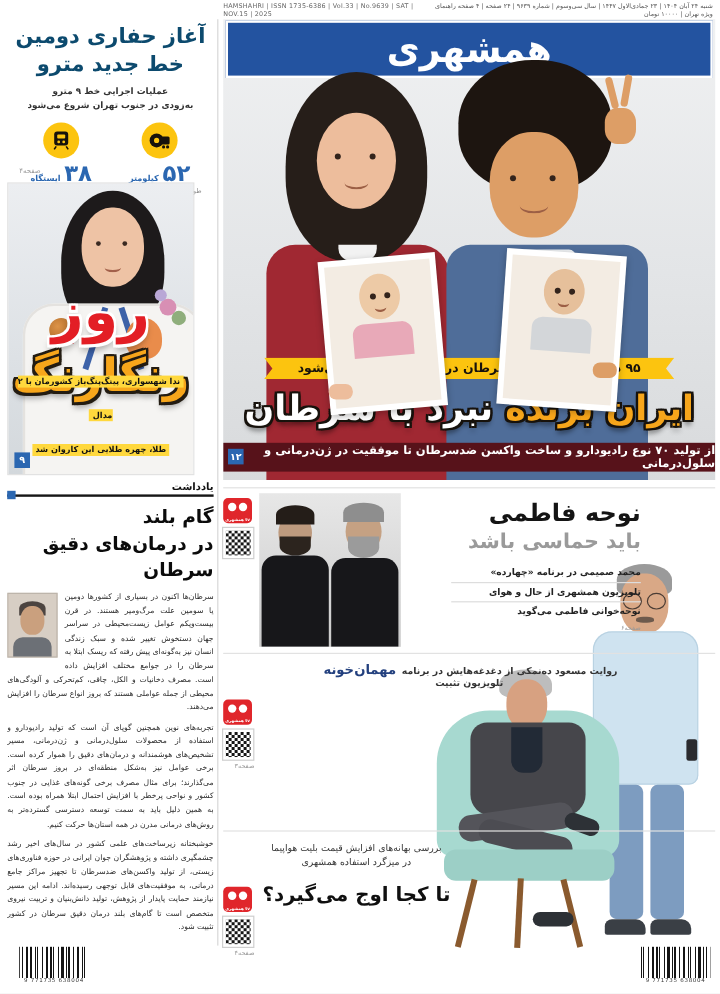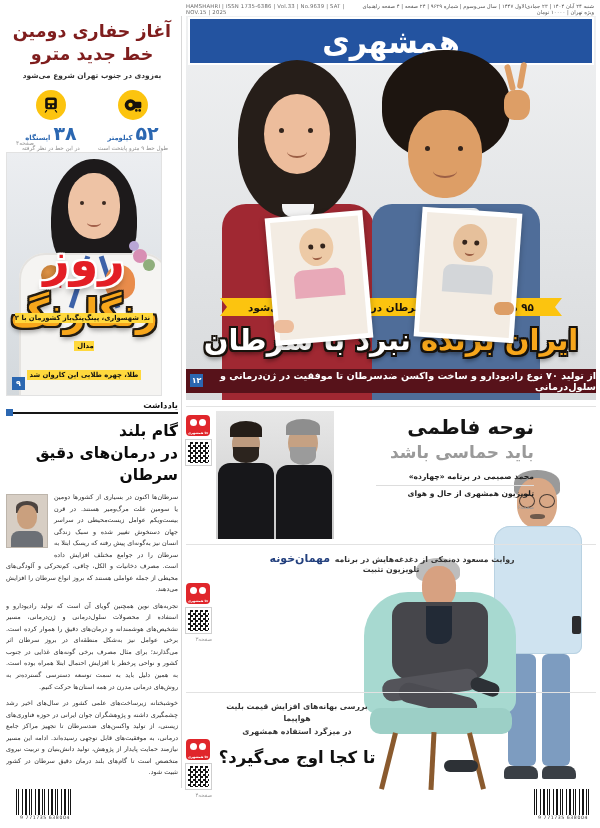--- a/index.html
+++ b/index.html
@@ -7,21 +7,21 @@
         font-family:"DejaVu Sans",sans-serif;-webkit-font-smoothing:antialiased;}
   
   .mast{position:absolute;top:3px;left:186px;right:6px;height:11px;display:flex;justify-content:space-between;align-items:center;z-index:6;}
   .mast-latin{font-size:5.3px;color:#666;letter-spacing:.2px;direction:ltr;}
   .mast-fa{font-size:5.3px;color:#555;direction:rtl;}
   
   .vline{position:absolute;top:16px;bottom:40px;left:181px;width:1px;background:#d8d8d8;z-index:0;}
   
   .leftcol{position:absolute;top:16px;left:6px;width:172px;height:804px;z-index:2;}
   .metro{position:absolute;top:0;left:0;right:0;height:132px;text-align:center;direction:rtl;}
-  .metro-title{font-size:17.5px;font-weight:bold;color:#7f1d1d;line-height:1.32;padding-top:4px;}
+  .metro-title{font-size:17.5px;font-weight:bold;color:#0c4a6e;line-height:1.32;padding-top:4px;}
   .metro-sub{margin-top:4px;font-size:7.4px;font-weight:bold;color:#333;line-height:1.6;}
   .metro-stats{display:flex;direction:rtl;justify-content:space-between;padding:0 6px;margin-top:8px;}
   .stat{width:78px;text-align:center;}
   .stat-icon{width:30px;height:30px;border-radius:50%;background:#fcc40f;margin:0 auto;display:flex;align-items:center;justify-content:center;}
   .stat-num{direction:rtl;margin-top:2px;display:flex;justify-content:center;align-items:baseline;gap:3px;}
   .stat-num .num{font-size:19px;font-weight:bold;color:#2b67b1;}
   .stat-num .unit{font-size:6.8px;font-weight:bold;color:#2b67b1;}
   .stat-cap{font-size:5.6px;color:#8a8a8a;margin-top:1px;}
   .metro-pageref{position:absolute;bottom:2px;left:10px;font-size:5.8px;color:#999;}
   
@@ -130,21 +130,21 @@
   .pA-subs{margin-top:7px;width:158px;font-size:7.6px;font-weight:bold;color:#222;line-height:1;}
   .pA-sub{padding:4px 0 4px;border-top:1px solid #ddd;}
   .pA-sub.first{border-top:none;}
   
   .pB-kicker{position:absolute;top:7px;left:70px;width:270px;direction:rtl;text-align:center;font-size:7.8px;font-weight:bold;color:#333;}
   .pB-logo{color:#23407e;font-size:11px;font-weight:bold;padding:0 2px;}
   .pB-title{position:absolute;top:26px;left:56px;width:216px;direction:rtl;text-align:center;font-size:23px;font-weight:bold;color:#0f0f0f;line-height:1.5;}
   .secB .tvbox{left:0;top:38px;}
   
   .pC-block{position:absolute;left:28px;top:8px;width:166px;direction:rtl;text-align:center;}
-  .pC-k{font-size:7.8px;font-weight:bold;color:#333;line-height:1.6;}
+  .pC-k{font-size:7.8px;font-weight:normal;color:#333;line-height:1.6;}
   .pC-title{margin-top:7px;font-size:16.5px;font-weight:bold;color:#101010;line-height:1.6;}
   .pC-red{color:#e0262b;}
   .secC .tvbox{left:0;top:46px;}
   
   .figlayer{position:absolute;inset:0;z-index:1;pointer-events:none;}
   .standman{position:absolute;left:486px;top:470px;width:104px;height:318px;}
   .sm{position:absolute;}
   .sm-hair{left:28px;top:0;width:46px;height:26px;background:#9a9a9a;border-radius:50% 50% 20% 20%;}
   .sm-face{left:31px;top:8px;width:40px;height:50px;background:#d9a886;border-radius:45%;}
   .sm-glass{left:33px;top:24px;width:14px;height:12px;border:1.6px solid #4a3c34;border-radius:50%;}
@@ -221,20 +221,21 @@
   </div>
 
   <div class="leftcol">
 
     <div class="metro">
       <div class="metro-title">
         <div>آغاز حفاری دومین</div>
         <div>خط جدید مترو</div>
       </div>
       <div class="metro-sub">
+        <div>عملیات اجرایی خط ۹ مترو</div>
         <div>به‌زودی در جنوب تهران شروع می‌شود</div>
       </div>
       <div class="metro-stats">
         <div class="stat">
           <div class="stat-icon">
             <svg width="20" height="20" viewBox="0 0 24 24">
                 <circle cx="9" cy="12" r="7" fill="#17120c"></circle>
                 <circle cx="9" cy="12" r="2.6" fill="#fcc40f"></circle>
                 <rect x="13" y="8" width="9" height="8" rx="1.5" fill="#17120c"></rect>
                 <circle cx="16" cy="18.5" r="1.6" fill="#17120c"></circle>
@@ -401,20 +402,21 @@
         <div class="m-head" style="left:70px;top:8px;width:34px;height:16px;background:#8e8e8e;border-radius:50% 50% 0 0;"></div>
         <div class="m-head" style="left:74px;top:36px;width:26px;height:18px;background:#9b9b9b;border-radius:0 0 50% 50%;"></div>
         <div class="m-torso" style="left:60px;top:54px;width:56px;height:74px;"></div>
       </div>
       <div class="pA-text">
         <div class="pA-t1">نوحه فاطمی</div>
         <div class="pA-t2">باید حماسی باشد</div>
         <div class="pA-subs">
           <div class="pA-sub first">محمد صمیمی در برنامه «چهارده»</div>
           <div class="pA-sub">تلویزیون همشهری از حال و هوای</div>
+          <div class="pA-sub">نوحه‌خوانی فاطمی می‌گوید</div>
         </div>
         <div class="tinyref">صفحه۶</div>
       </div>
     </div>
 
     <div class="sec secB">
       <div class="pB-kicker">
         <span>روایت مسعود ده‌نمکی از دغدغه‌هایش در برنامه</span>
         <span class="pB-logo">مهمان‌خونه</span>
         <span>تلویزیون تثبیت</span>

